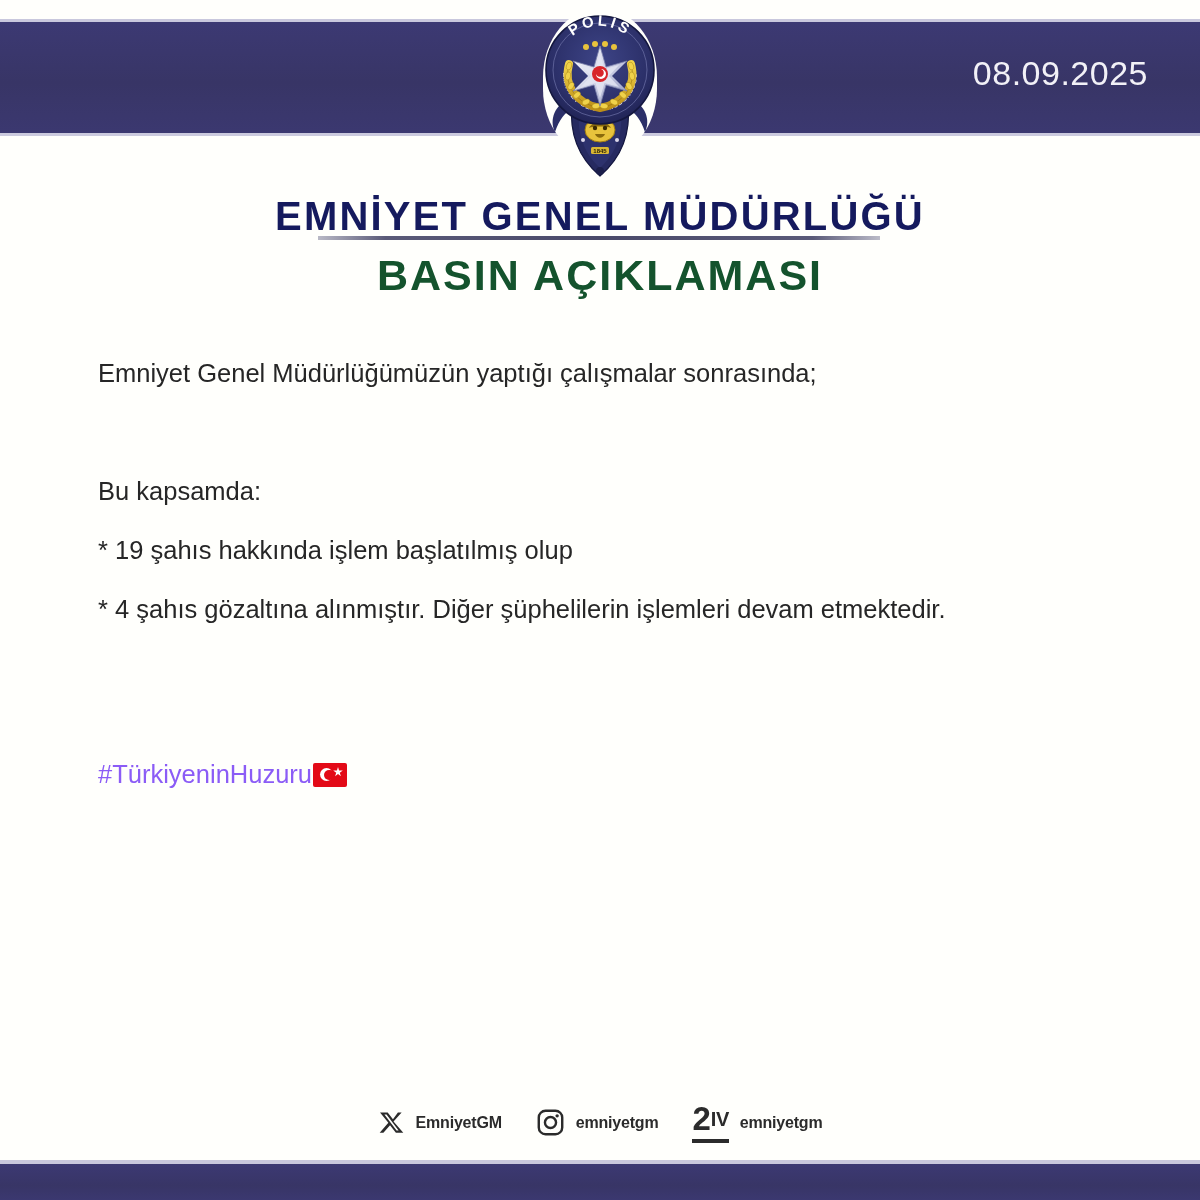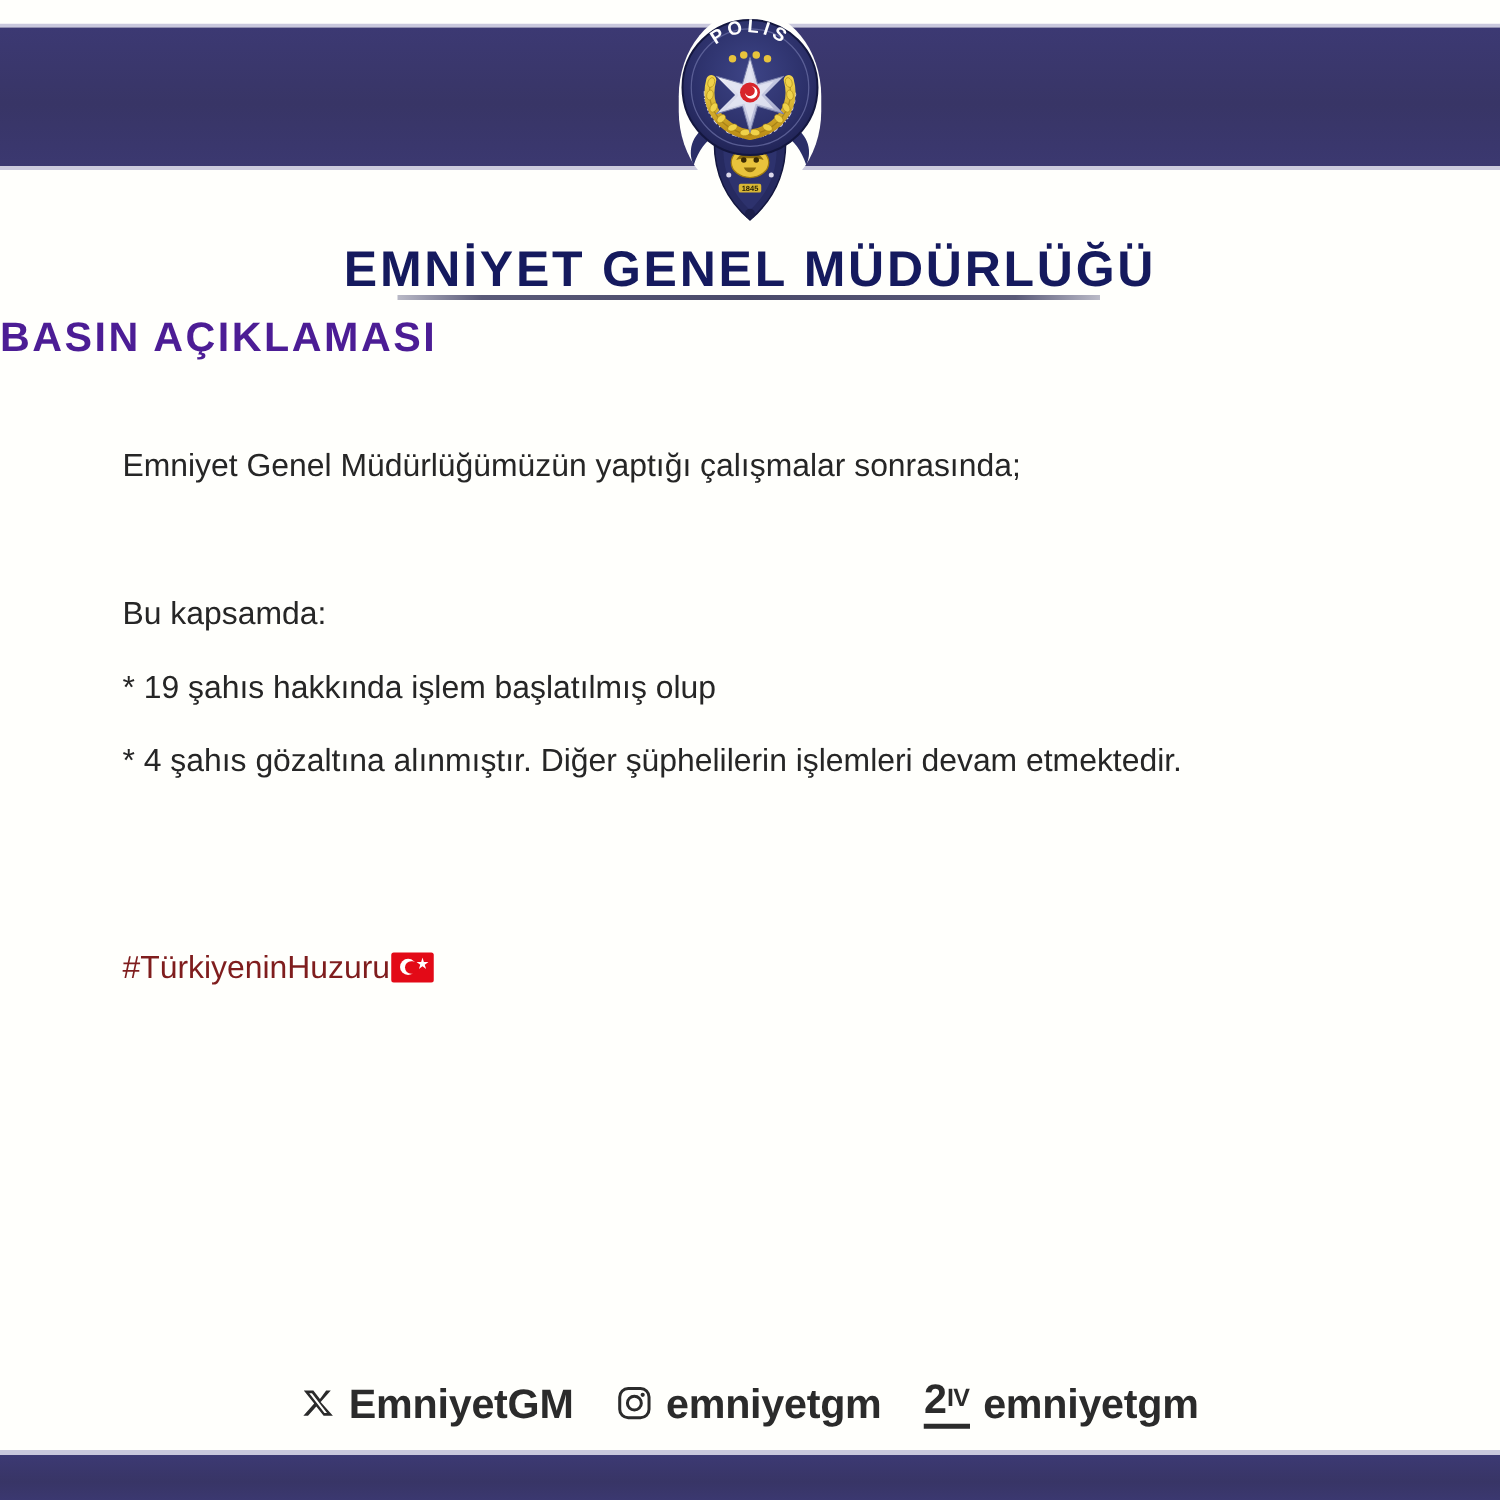--- a/index.html
+++ b/index.html
@@ -94,24 +94,25 @@
     top: 236px;
     width: 562px;
     height: 4px;
     background: linear-gradient(90deg, #b9b9c6 0%, #5a5a78 12%, #4a4a6a 50%, #5a5a78 88%, #bbbbc8 100%);
   }
   .title-sub {
     position: absolute;
     left: 0;
     top: 251px;
     width: 1200px;
-    font-size: 33px;
+    text-align: center;
+    font-size: 43px;
     font-weight: bold;
     letter-spacing: 2.0px;
-    color: #4c1d95;
+    color: #14532d;
     font-family: "Liberation Sans", sans-serif;
   }
 
   
   .body-block {
     position: absolute;
     left: 86px;
     top: 338px;
     width: 1028px;
     color: #262626;
@@ -119,21 +120,21 @@
     line-height: 47px;
     font-family: "Liberation Sans", sans-serif;
   }
   .para { margin: 12px; }
   .para.justify { text-align: justify; text-align-last: left; }
   .para + .para { margin-top: 0; }
   .gap { height: 47px; }
 
   .hashtag {
     font-size: 25.5px;
-    color: #7f1d1d;
+    color: #8b5cf6;
     display: inline-block;
   }
   .tr-flag {
     display: inline-block;
     position: relative;
     width: 34px;
     height: 24px;
     vertical-align: -4px;
     margin-left: 1px;
     background: #e30a17;
@@ -180,21 +181,21 @@
     align-items: center;
     gap: 34px;
     color: #2b2b2b;
   }
   .social {
     display: flex;
     align-items: center;
     gap: 11px;
   }
   .social .handle {
-    font-size: 33px;
+    font-size: 16px;
     font-weight: bold;
     color: #2b2b2b;
     font-family: "Liberation Sans", sans-serif;
     letter-spacing: -0.2px;
   }
   .social .ic { display: flex; align-items: center; }
 
   .tv2-logo {
     font-family: "Liberation Sans", sans-serif;
     font-weight: bold;
@@ -229,20 +230,21 @@
 </style>
 </head>
 <body>
 
 <div id="poster">
 
   <div class="top-band-hairline-top"></div>
   <div class="top-band"></div>
   <div class="top-band-hairline-bottom"></div>
 
+  <div class="date-label">08.09.2025</div>
 
   <div class="emblem-wrap">
     <div class="emblem-cutout"></div>
     <svg class="emblem-svg" width="142" height="175" viewBox="0 0 142 175">
       <defs>
         <radialGradient id="shieldG" cx="50%" cy="40%" r="65%">
           <stop offset="0%" stop-color="#3d4486"></stop>
           <stop offset="70%" stop-color="#2b2f68"></stop>
           <stop offset="100%" stop-color="#1d2050"></stop>
         </radialGradient>

